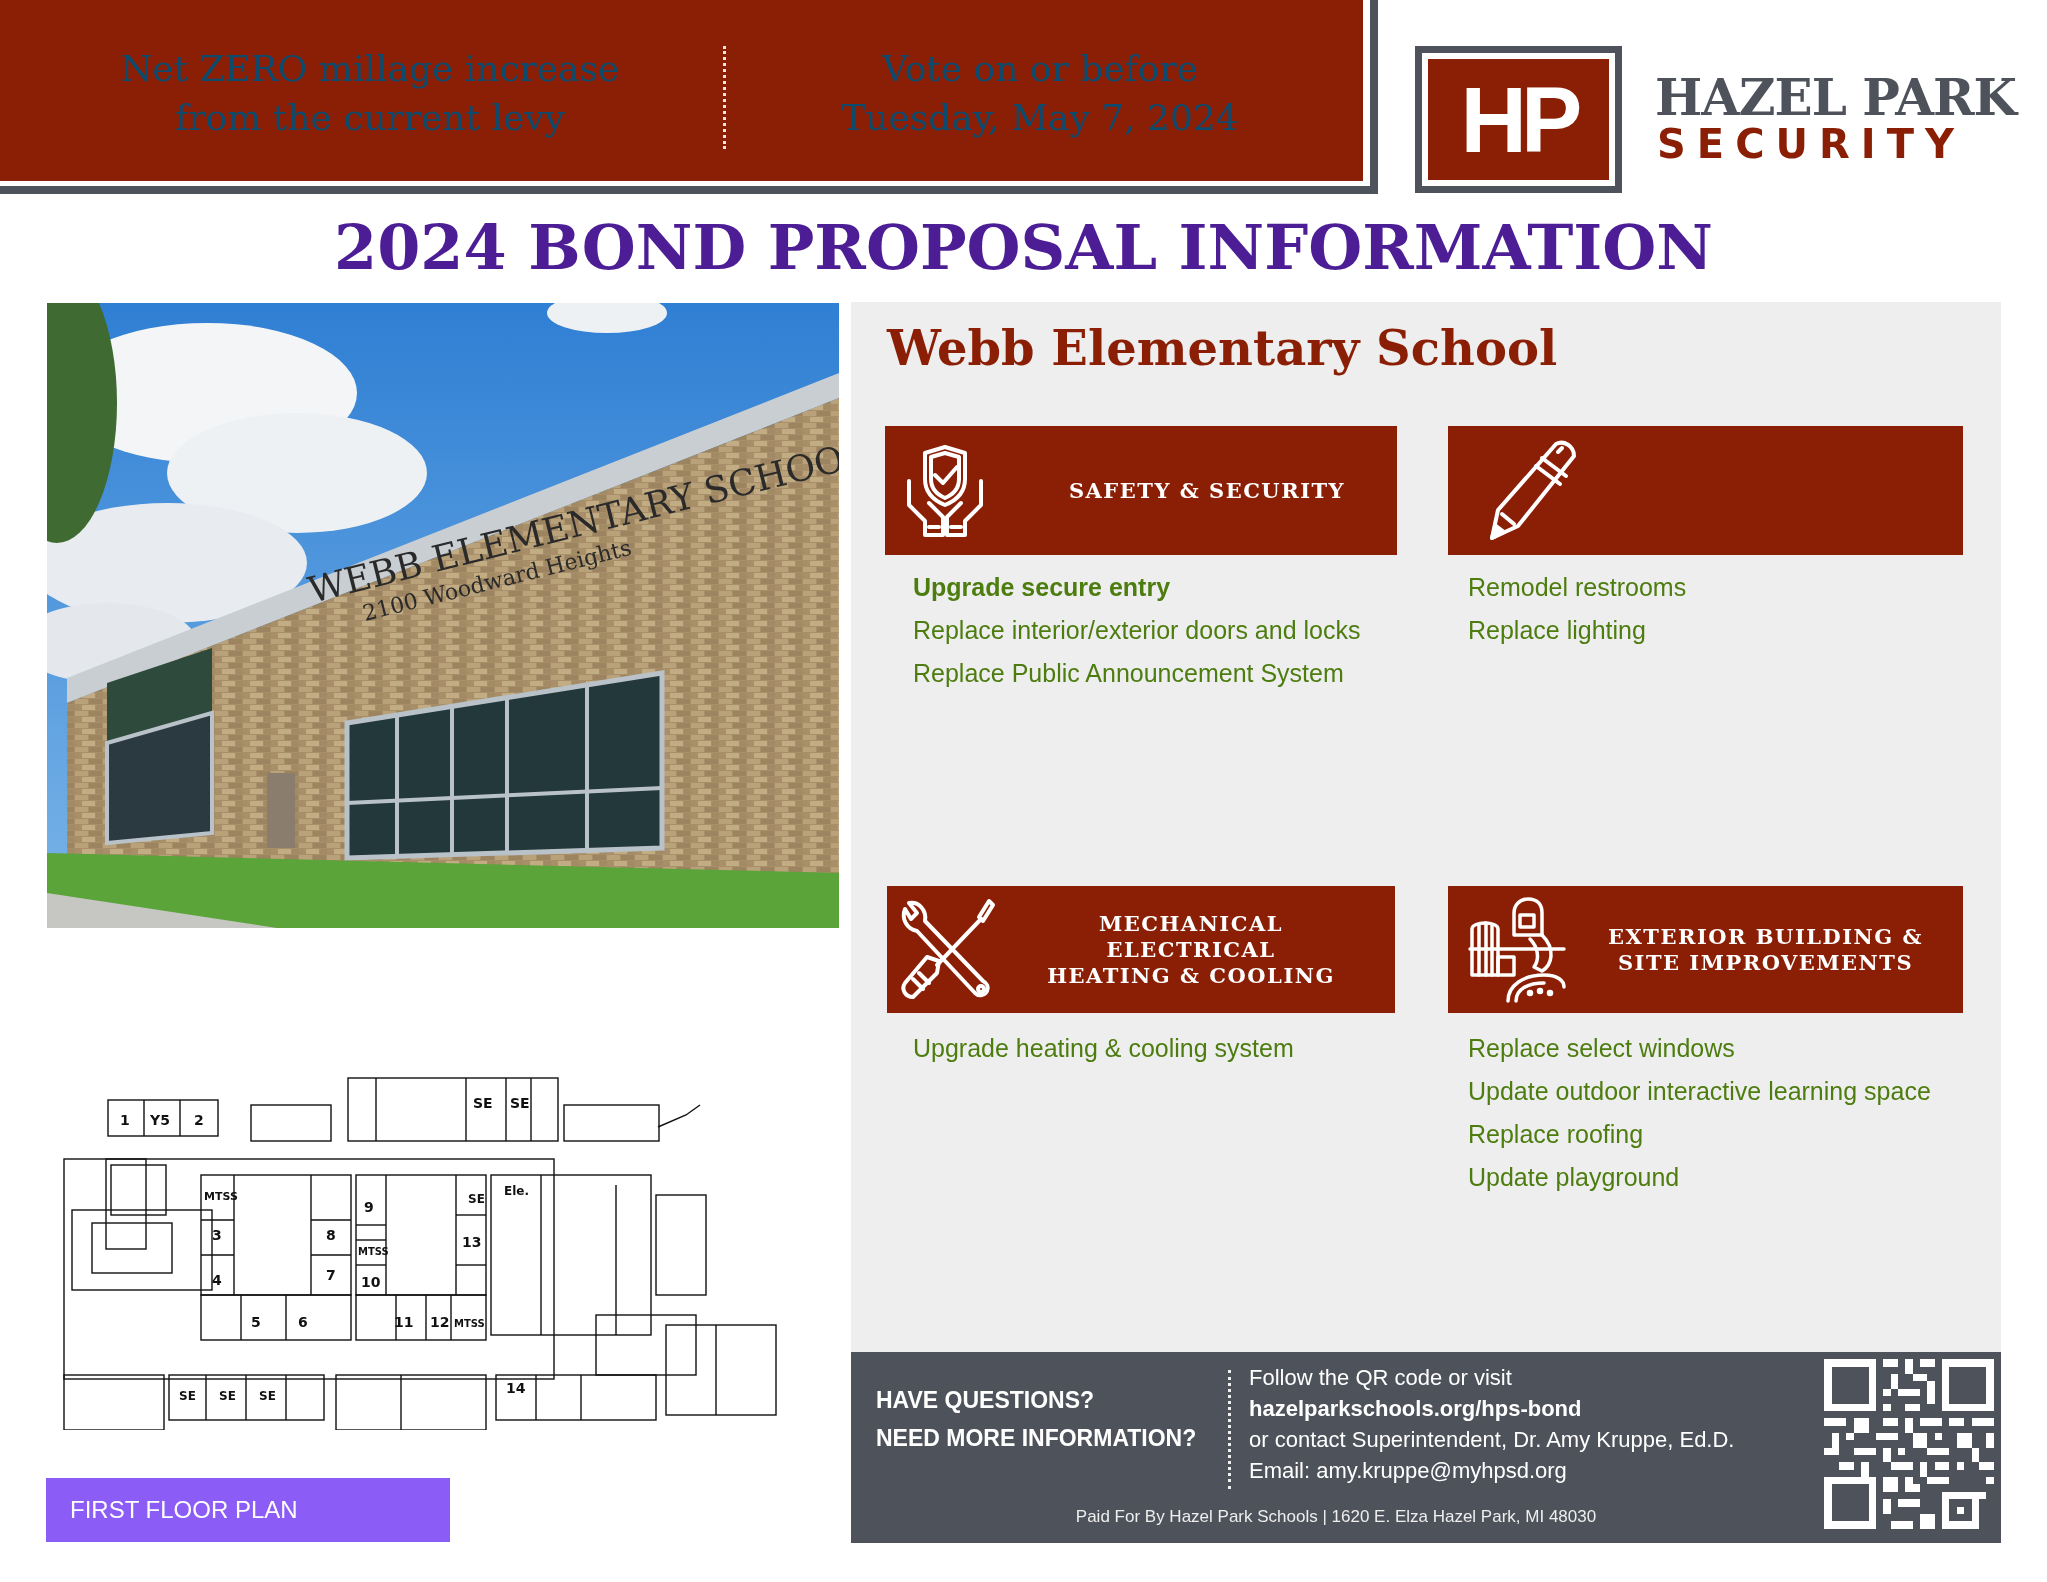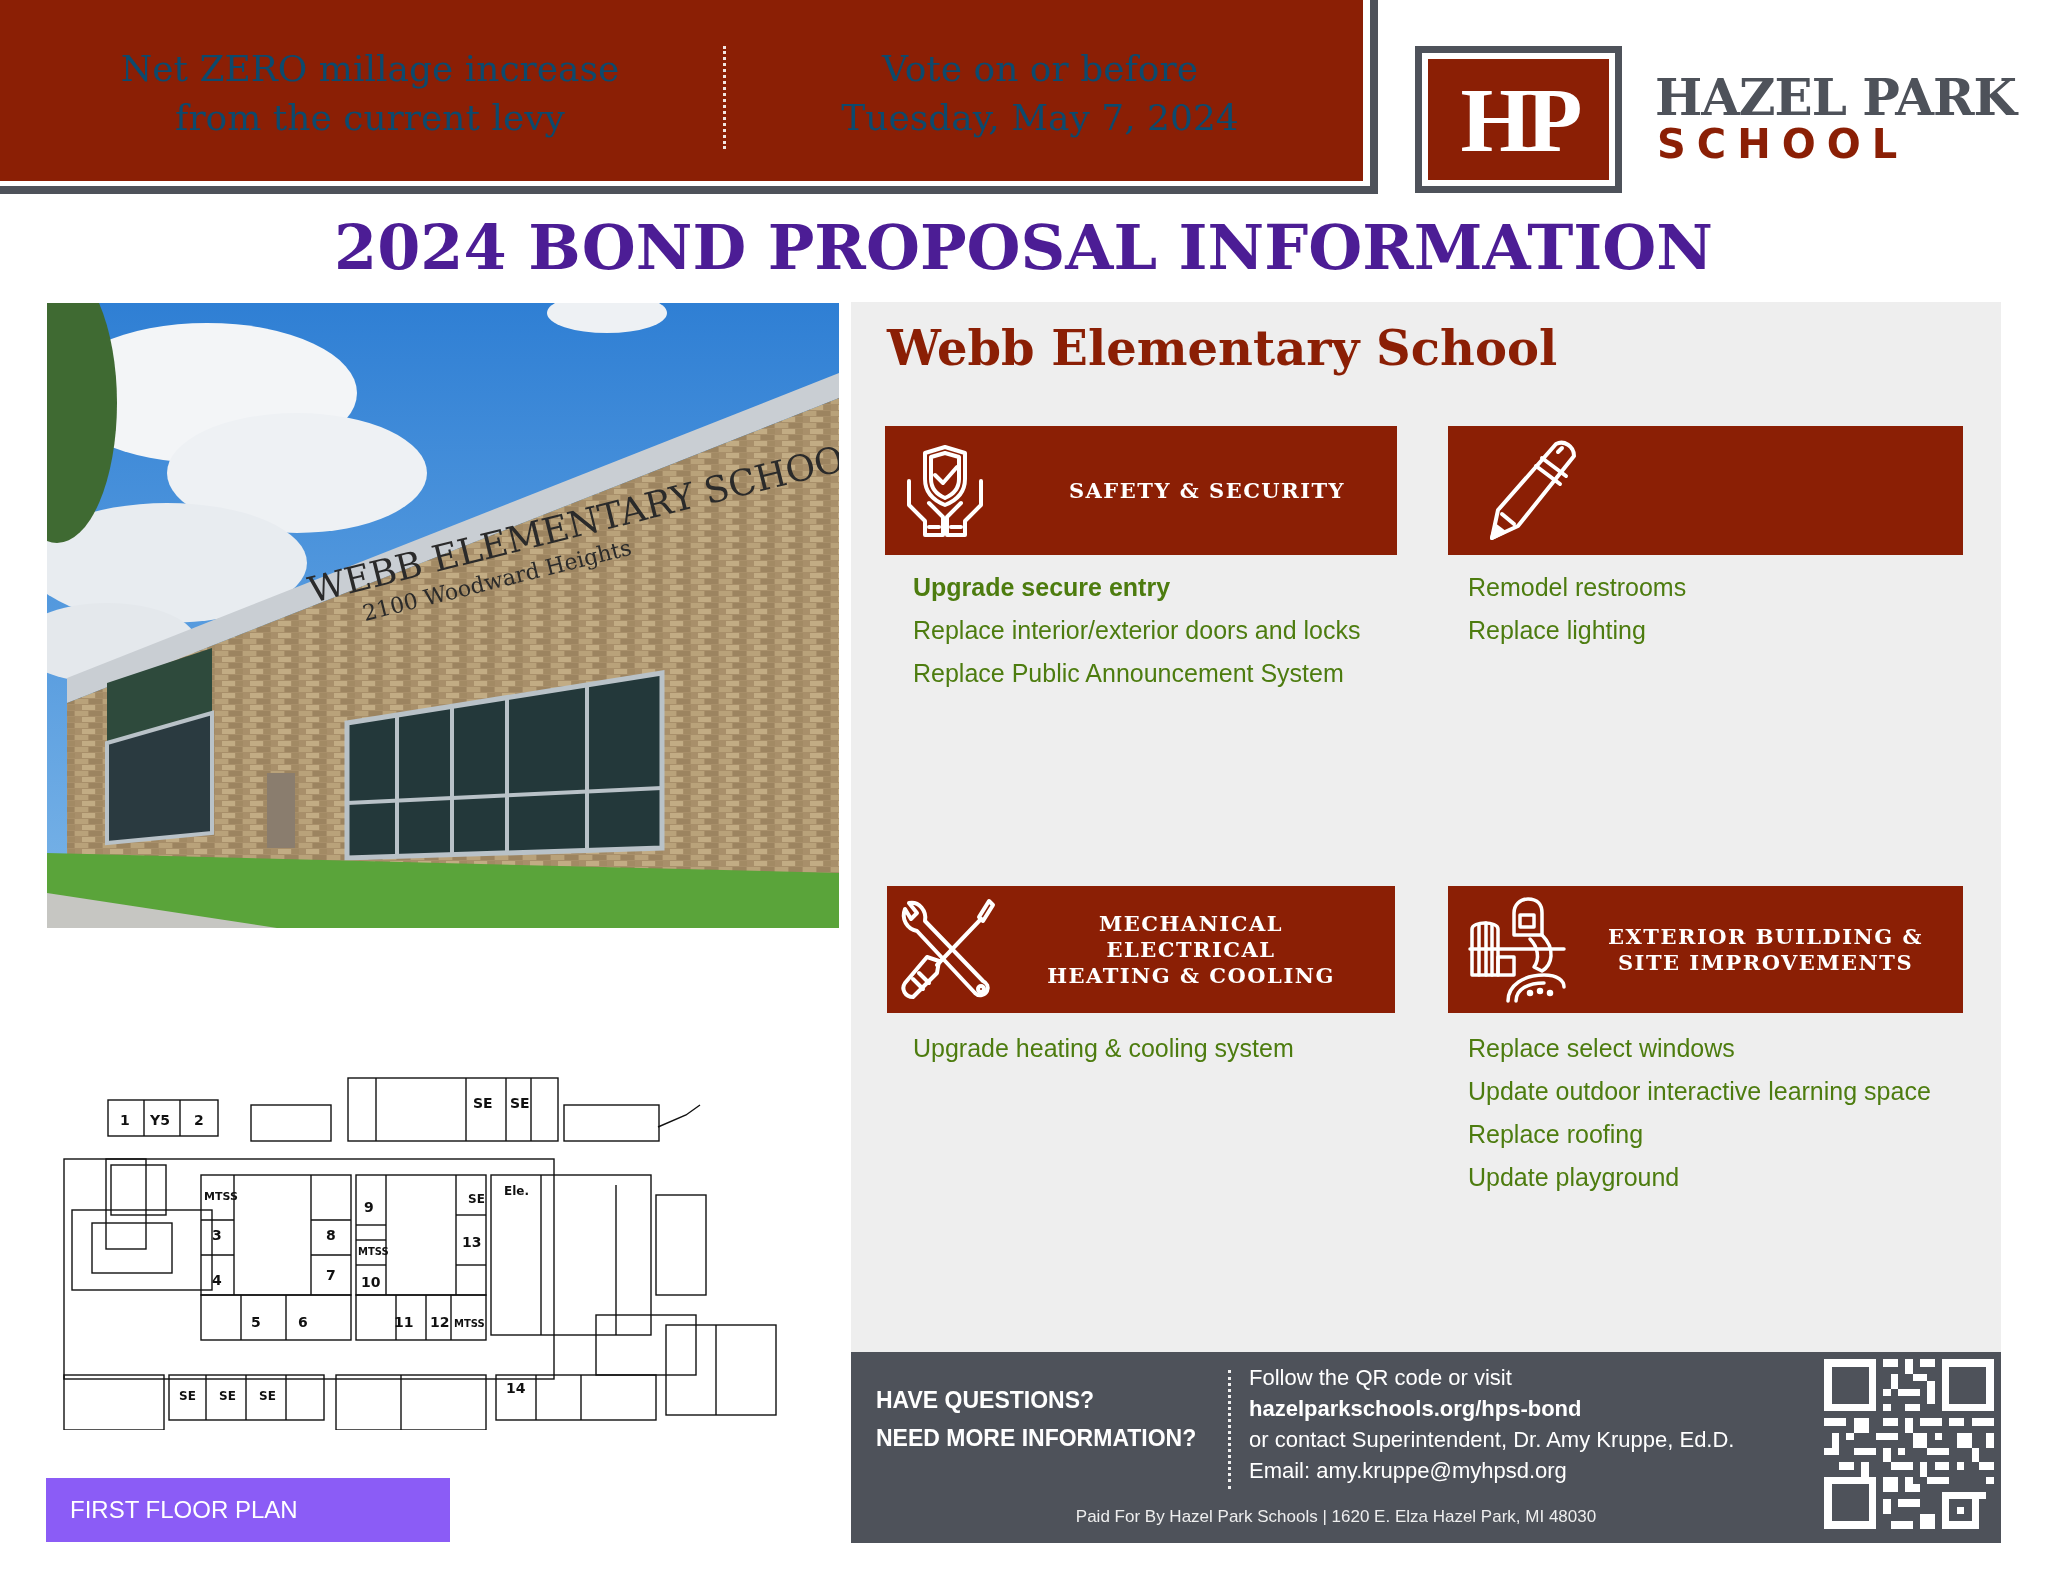--- a/index.html
+++ b/index.html
@@ -28,21 +28,21 @@
   }
 
   
   .logo-box {
     left:1415px; top:46px; width:207px; height:147px;
     background:#ffffff; border:7px solid #4e525a; box-sizing:border-box;
   }
   .logo-inner {
     position:absolute; left:6px; top:6px; right:6px; bottom:6px; background:#8b1f05;
     display:flex; align-items:center; justify-content:center;
-    color:#ffffff; font-family:Liberation Serif, serif; font-weight:bold;
+    color:#ffffff; font-family:Liberation Sans, sans-serif; font-weight:bold;
     font-size:92px; letter-spacing:-6px; line-height:1;
   }
   .logo-word-1 {
     left:1655px; top:70px; color:#4e525a;
     font-family:"DejaVu Serif", serif; font-weight:bold; font-size:50px; line-height:56px;
     letter-spacing:-1px;
   }
   .logo-word-2 {
     left:1657px; top:122px; color:#8b1f05;
     font-family:"DejaVu Sans", sans-serif; font-weight:bold; font-size:40px; line-height:44px;
@@ -120,21 +120,21 @@
 <div class="abs banner-divider"></div>
 <div class="abs banner-text banner-right">
   <div>Vote on or before</div>
   <div>Tuesday, May 7, 2024</div>
 </div>
 
 <div class="abs logo-box">
   <div class="logo-inner">HP</div>
 </div>
 <div class="abs logo-word-1">HAZEL PARK</div>
-<div class="abs logo-word-2">SCHOOL</div>
+<div class="abs logo-word-2">SECURITY</div>
 
 <div class="abs page-title">2024 BOND PROPOSAL INFORMATION</div>
 
 <div class="abs photo">
   <svg width="792" height="625" viewBox="0 0 792 625">
     <defs>
       <linearGradient id="sky" x1="0" y1="0" x2="0" y2="1">
         <stop offset="0" stop-color="#2f7fd4"></stop>
         <stop offset="1" stop-color="#7bb5e8"></stop>
       </linearGradient>

